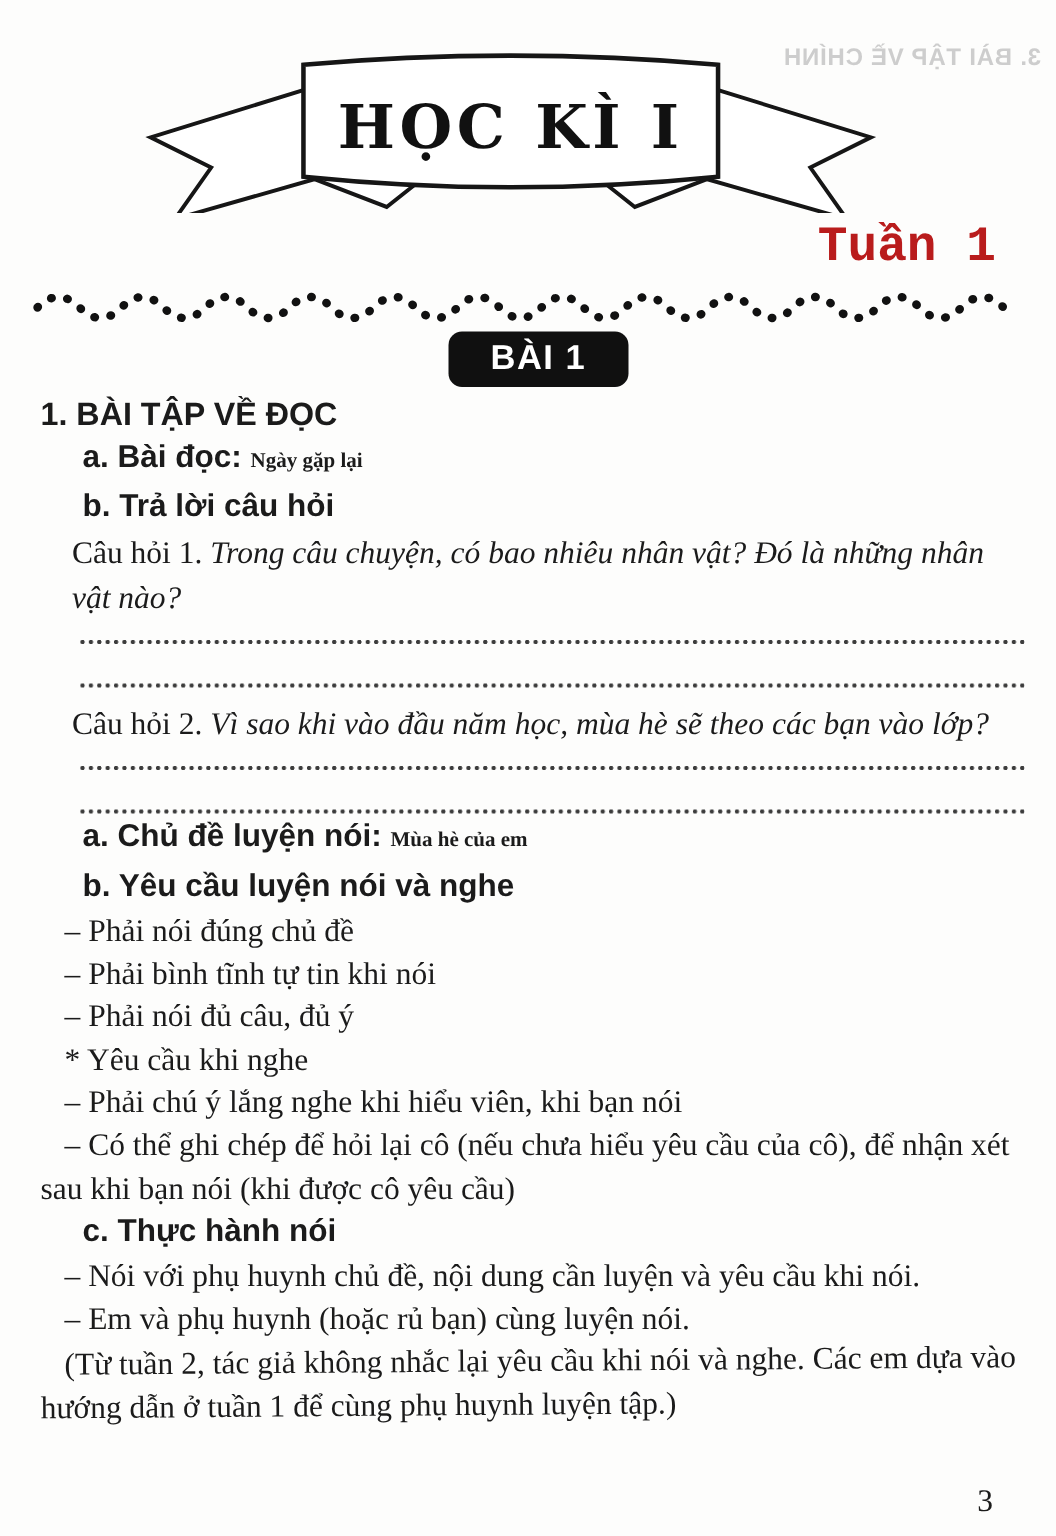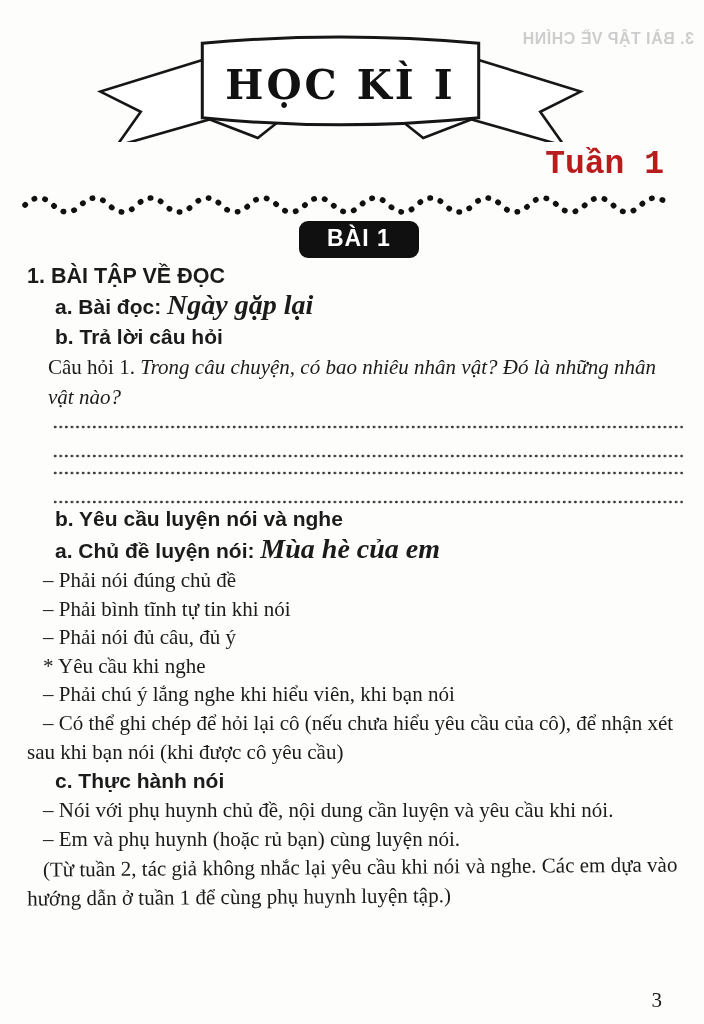--- a/index.html
+++ b/index.html
@@ -37,21 +37,21 @@
   
   .content { position:absolute; left:27px; top:263px; width:658px; }
   .h-section {
     font-family:"Liberation Sans", sans-serif; font-weight:700;
     font-size:21.5px; line-height:27px; margin:0;
   }
   .h-sub {
     font-family:"Liberation Sans", sans-serif; font-weight:700;
     font-size:21px; line-height:30px; margin:0 0 0 28px;
   }
-  .h-sub .ital { font-family:"Liberation Serif", serif; font-style:italic; font-weight:700; font-size:28px; }
+  .h-sub .ital { font-family:"Liberation Serif", serif; font-weight:700; font-size:14px; }
   .qline { font-size:21px; line-height:30px; margin:0 0 0 21px; }
   .qline .qtext { font-style:italic; }
   .dotline {
     height:4px; margin-left:26px; margin-right:2px;
     background-image:radial-gradient(circle at 2px 2px, #3c3c3c 1.25px, transparent 1.65px);
     background-size:5.6px 4px; background-repeat:repeat-x;
   }
   .mt8 { margin-top:8px; } .mt12 { margin-top:13px; } .mt25 { margin-top:25px; }
   .mt18 { margin-top:18px; }
   .serif-line { font-size:21px; line-height:28.6px; margin:0 0 0 16px; }
@@ -93,28 +93,29 @@
 
     <p class="h-sub"><span>a. Bài đọc:</span>&nbsp;<span class="ital">Ngày gặp lại</span></p>
 
     <p class="h-sub">b. Trả lời câu hỏi</p>
 
     <p class="qline"><span>Câu hỏi 1.</span>&nbsp;<span class="qtext">Trong câu chuyện, có bao nhiêu nhân vật? Đó là những nhân vật nào?</span></p>
 
     <div class="dotline mt12"></div>
     <div class="dotline mt25"></div>
 
+    <p class="qline mt8"><span>Câu hỏi 2.</span>&nbsp;<span class="qtext">Vì sao khi vào đầu năm học, mùa hè sẽ theo các bạn vào lớp?</span></p>
 
     <div class="dotline mt12"></div>
     <div class="dotline mt25"></div>
 
 
+    <p class="h-sub"><span>a. Chủ đề luyện nói:</span>&nbsp;<span class="ital">Mùa hè của em</span></p>
+
     <p class="h-sub">b. Yêu cầu luyện nói và nghe</p>
-
-    <p class="h-sub"><span>a. Chủ đề luyện nói:</span>&nbsp;<span class="ital">Mùa hè của em</span></p>
 
     <p class="serif-line">– Phải nói đúng chủ đề</p>
     <p class="serif-line">– Phải bình tĩnh tự tin khi nói</p>
     <p class="serif-line">– Phải nói đủ câu, đủ ý</p>
 
     <p class="serif-line">* Yêu cầu khi nghe</p>
     <p class="serif-line">– Phải chú ý lắng nghe khi hiểu viên, khi bạn nói</p>
     <p class="para">– Có thể ghi chép để hỏi lại cô (nếu chưa hiểu yêu cầu của cô), để nhận xét sau khi bạn nói (khi được cô yêu cầu)</p>
 
     <p class="h-sub" style="margin-left:28px">c. Thực hành nói</p>

